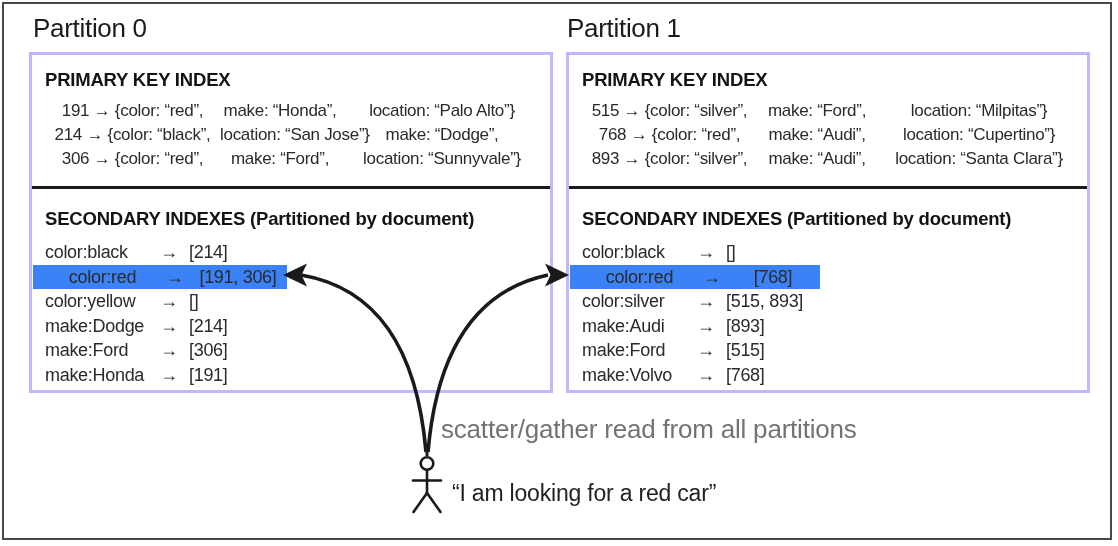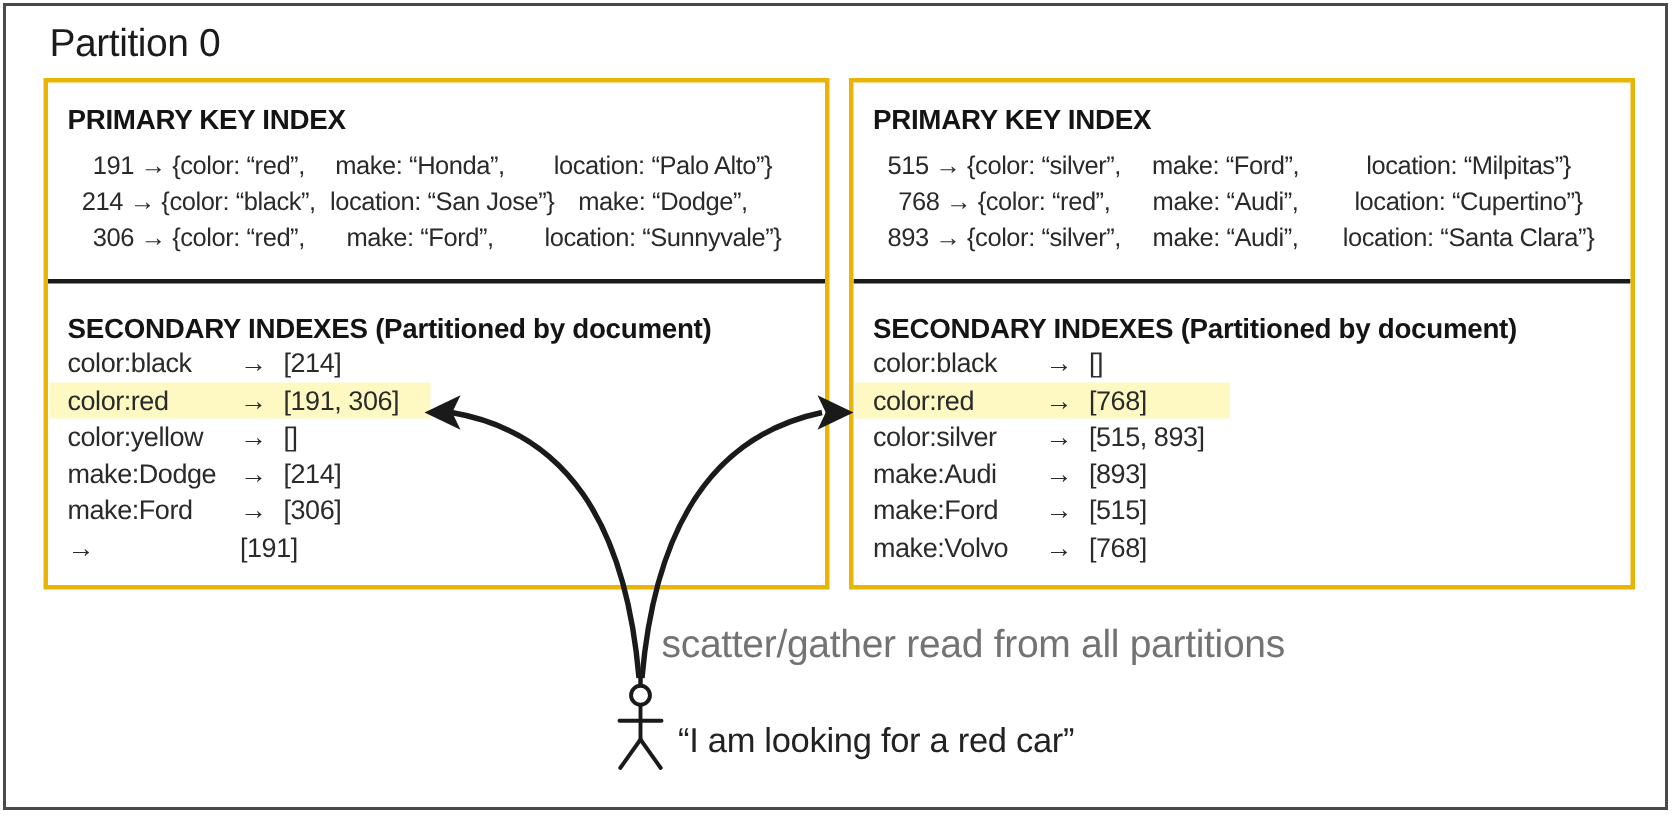--- a/index.html
+++ b/index.html
@@ -12,66 +12,67 @@
     border:2px solid #4a4a4a;box-sizing:border-box;pointer-events:none;
   }
   .ptitle{
     position:absolute;top:13px;font-size:26px;color:#1b1b1b;
     letter-spacing:-0.3px;white-space:nowrap;
   }
   .t0{left:33px}
   .t1{left:567px}
   .pbox{
     position:absolute;top:52px;width:524px;height:341px;
-    border:3px solid #eab308;box-sizing:border-box;background:#fff;overflow:hidden;
+    border:3px solid #c4b5fd;box-sizing:border-box;background:#fff;overflow:hidden;
   }
   .b0{left:29px}
   .b1{left:566px}
   .sec-primary{position:absolute;top:0;left:0;right:0;padding:14px 6px 0 13px;}
   .hdr{
     font-weight:bold;font-size:18.5px;color:#141414;letter-spacing:-0.2px;
     line-height:22px;white-space:nowrap;
   }
   .prows{margin-top:8px;text-align:center;}
   .prow{
     display:grid;grid-template-columns:175px 120px auto;
     font-size:17px;line-height:24px;color:#2a2a2a;letter-spacing:-0.3px;
     white-space:nowrap;
   }
   .divider{
     position:absolute;left:0;top:131px;width:100%;height:2.5px;
     background:#1a1a1a;
   }
   .sec-secondary{position:absolute;top:153px;left:0;right:0;padding:0 6px 0 13px;}
-  .srows{}
+  .srows{margin-top:10px;}
   .srow{
     display:grid;grid-template-columns:115px 29px auto;
     font-size:18px;line-height:24.5px;color:#2a2a2a;letter-spacing:-0.3px;
     white-space:nowrap;margin-left:-12px;padding-left:12px;width:242px;
     box-sizing:content-box;
   }
   .b1 .srow{width:238px}
-  .srow.hl{background:#fef9c3;}
+  .srow.hl{background:#3b82f6;text-align:center;}
   .overlay{position:absolute;left:0;top:0;width:1118px;height:546px;pointer-events:none;}
   .caption{
     position:absolute;left:441px;top:414px;font-size:26px;color:#737373;
     letter-spacing:-0.2px;white-space:nowrap;
   }
   .quote{
     position:absolute;left:452px;top:468px;font-size:23px;color:#222;
     letter-spacing:-0.2px;white-space:nowrap;margin-top:12px;
   }
 </style>
 </head>
 <body>
 
 <div class="canvas">
   <div class="frame"></div>
 
   <div class="ptitle t0">Partition 0</div>
+  <div class="ptitle t1">Partition 1</div>
 
   <div class="pbox b0">
     <div class="sec-primary">
       <div class="hdr">PRIMARY KEY INDEX</div>
       <div class="prows">
         <div class="prow">
           <span>191 → {color: “red”,</span>
           <span>make: “Honda”,</span>
           <span>location: “Palo Alto”}</span>
         </div>
@@ -110,20 +111,21 @@
           <span>make:Dodge</span>
           <span>→</span>
           <span>[214]</span>
         </div>
         <div class="srow">
           <span>make:Ford</span>
           <span>→</span>
           <span>[306]</span>
         </div>
         <div class="srow">
+          <span>make:Honda</span>
           <span>→</span>
           <span>[191]</span>
         </div>
       </div>
     </div>
   </div>
 
   <div class="pbox b1">
     <div class="sec-primary">
       <div class="hdr">PRIMARY KEY INDEX</div>

